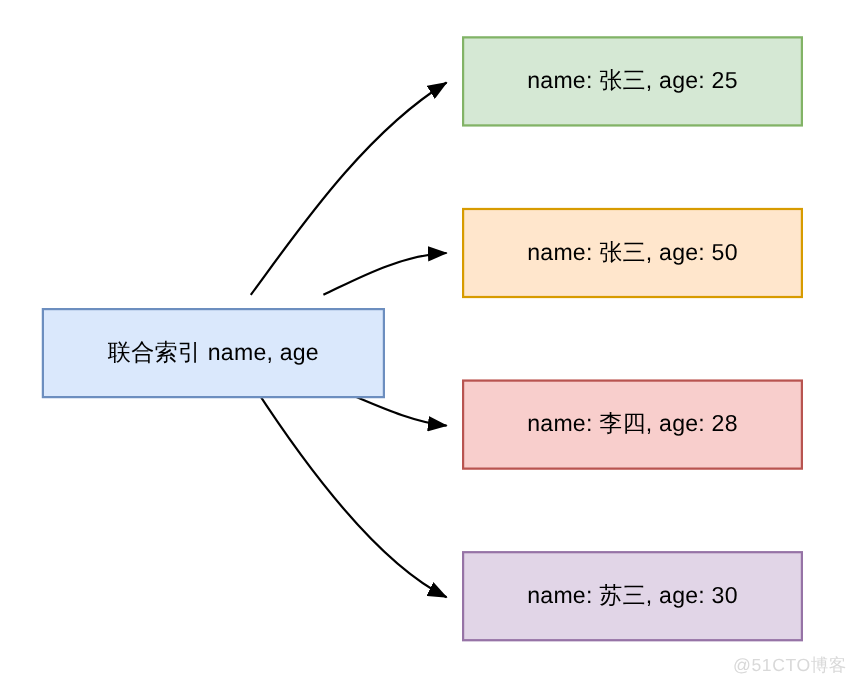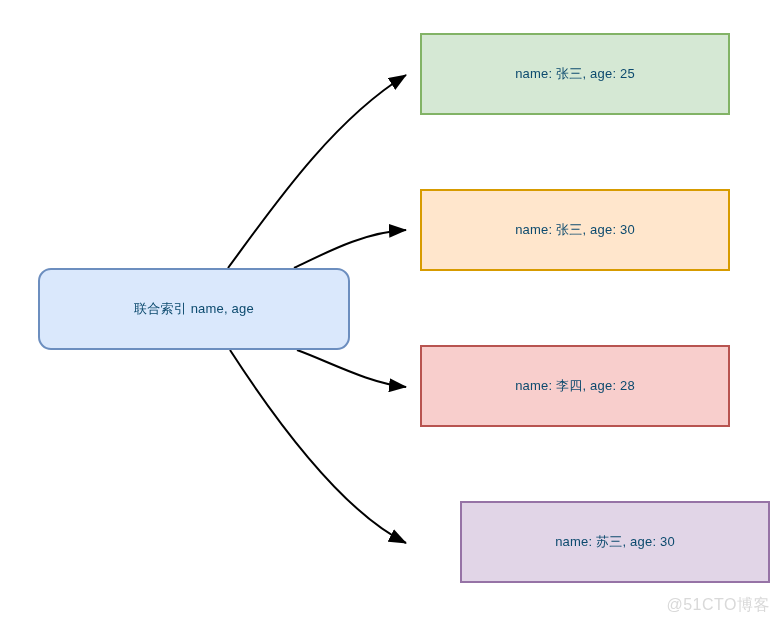--- a/index.html
+++ b/index.html
@@ -33,34 +33,33 @@
     position: absolute;
     box-sizing: border-box;
     border-width: 2px;
     border-style: solid;
     display: flex;
     align-items: center;
     justify-content: center;
     text-align: center;
   }
   .node-label {
-    font-size: 13px;
+    font-size: 21px;
     line-height: 1.2;
-    color: #0c4a6e;
+    color: #000000;
     letter-spacing: 0.2px;
     white-space: nowrap;
   }
   #index-node {
     left: 38px;
-    top: 268px;
+    top: 280px;
     width: 312px;
     height: 82px;
     background: #dae8fc;
     border-color: #6c8ebf;
-    border-radius: 13px;
   }
   #row-node-0 {
     left: 420px;
     top: 33px;
     width: 310px;
     height: 82px;
     background: #d5e8d4;
     border-color: #82b366;
   }
   #row-node-1 {
@@ -80,21 +79,20 @@
     border-color: #b85450;
     text-align: right;
   }
   #row-node-3 {
     left: 420px;
     top: 501px;
     width: 310px;
     height: 82px;
     background: #e1d5e7;
     border-color: #9673a6;
-    margin-left: 40px;
   }
   #watermark {
     position: absolute;
     right: 12px;
     bottom: 8px;
     font-size: 16px;
     color: #d9d9d9;
     letter-spacing: 0.5px;
     user-select: none;
   }
@@ -122,21 +120,21 @@
 
   <div class="node" id="index-node">
     <span class="node-label">联合索引 name, age</span>
   </div>
 
   <div class="node" id="row-node-0">
     <span class="node-label">name: 张三, age: 25</span>
   </div>
 
   <div class="node" id="row-node-1">
-    <span class="node-label">name: 张三, age: 30</span>
+    <span class="node-label">name: 张三, age: 50</span>
   </div>
 
   <div class="node" id="row-node-2">
     <span class="node-label">name: 李四, age: 28</span>
   </div>
 
   <div class="node" id="row-node-3">
     <span class="node-label">name: 苏三, age: 30</span>
   </div>
 

